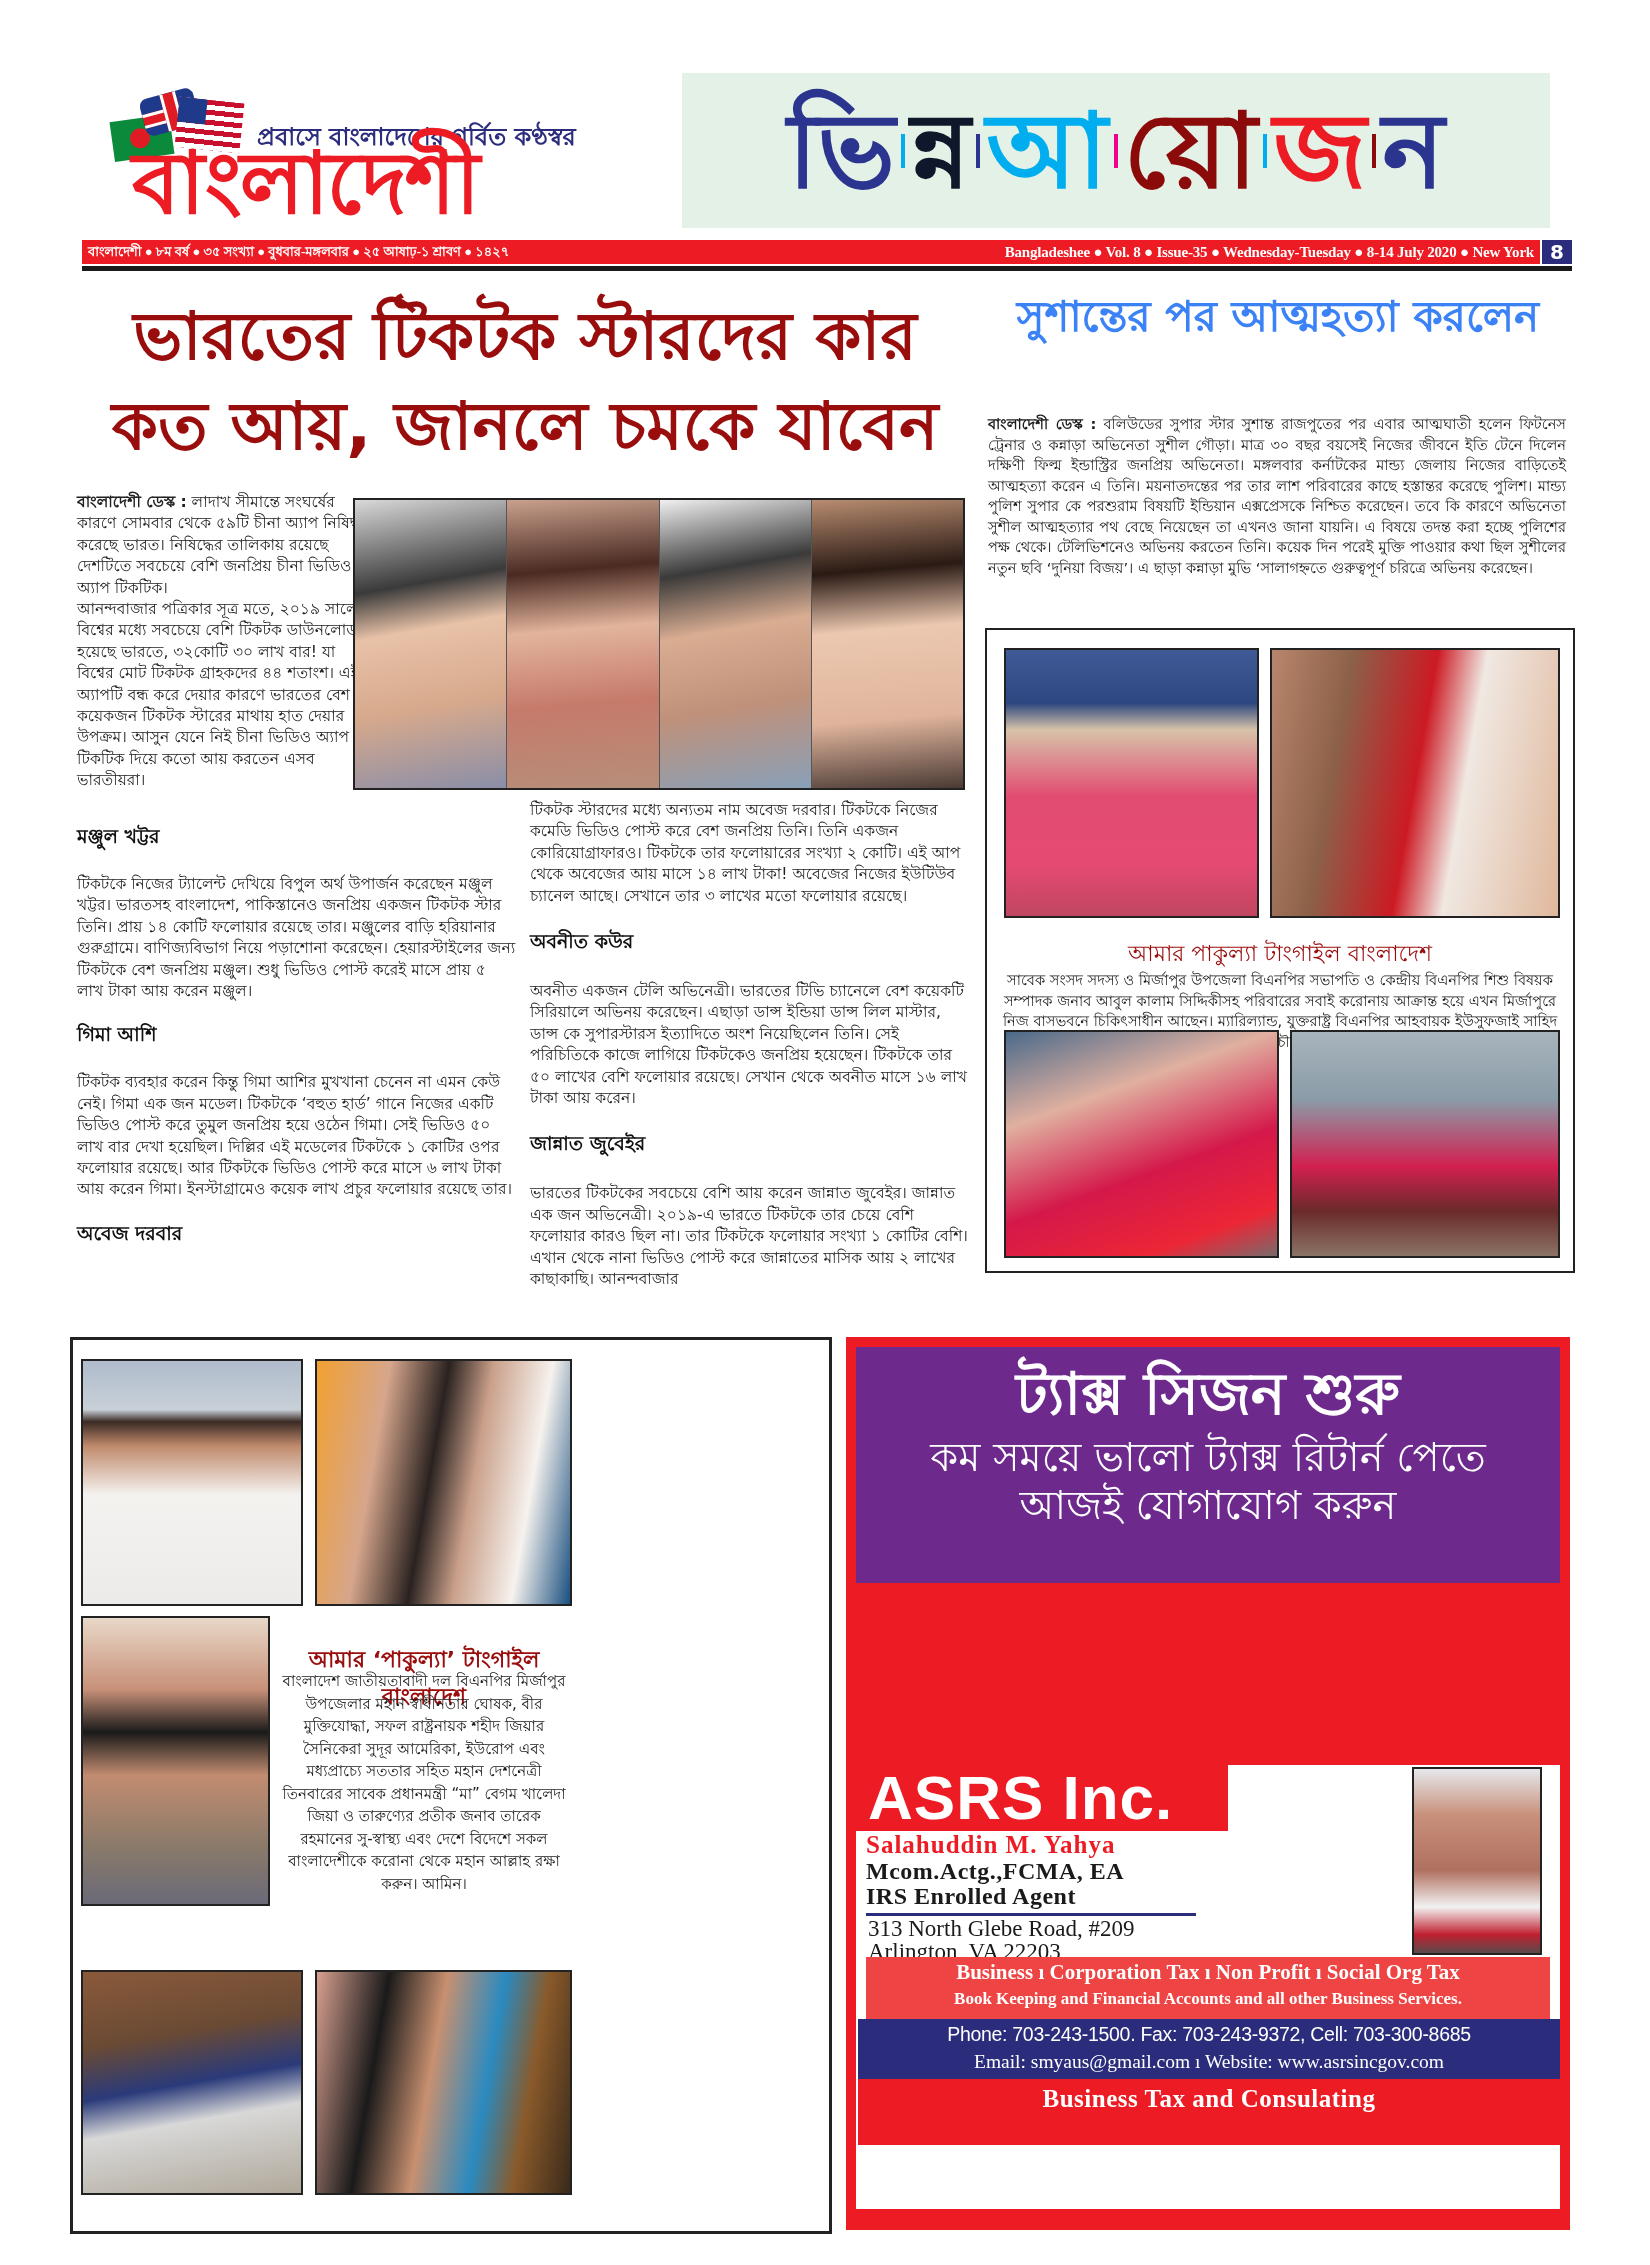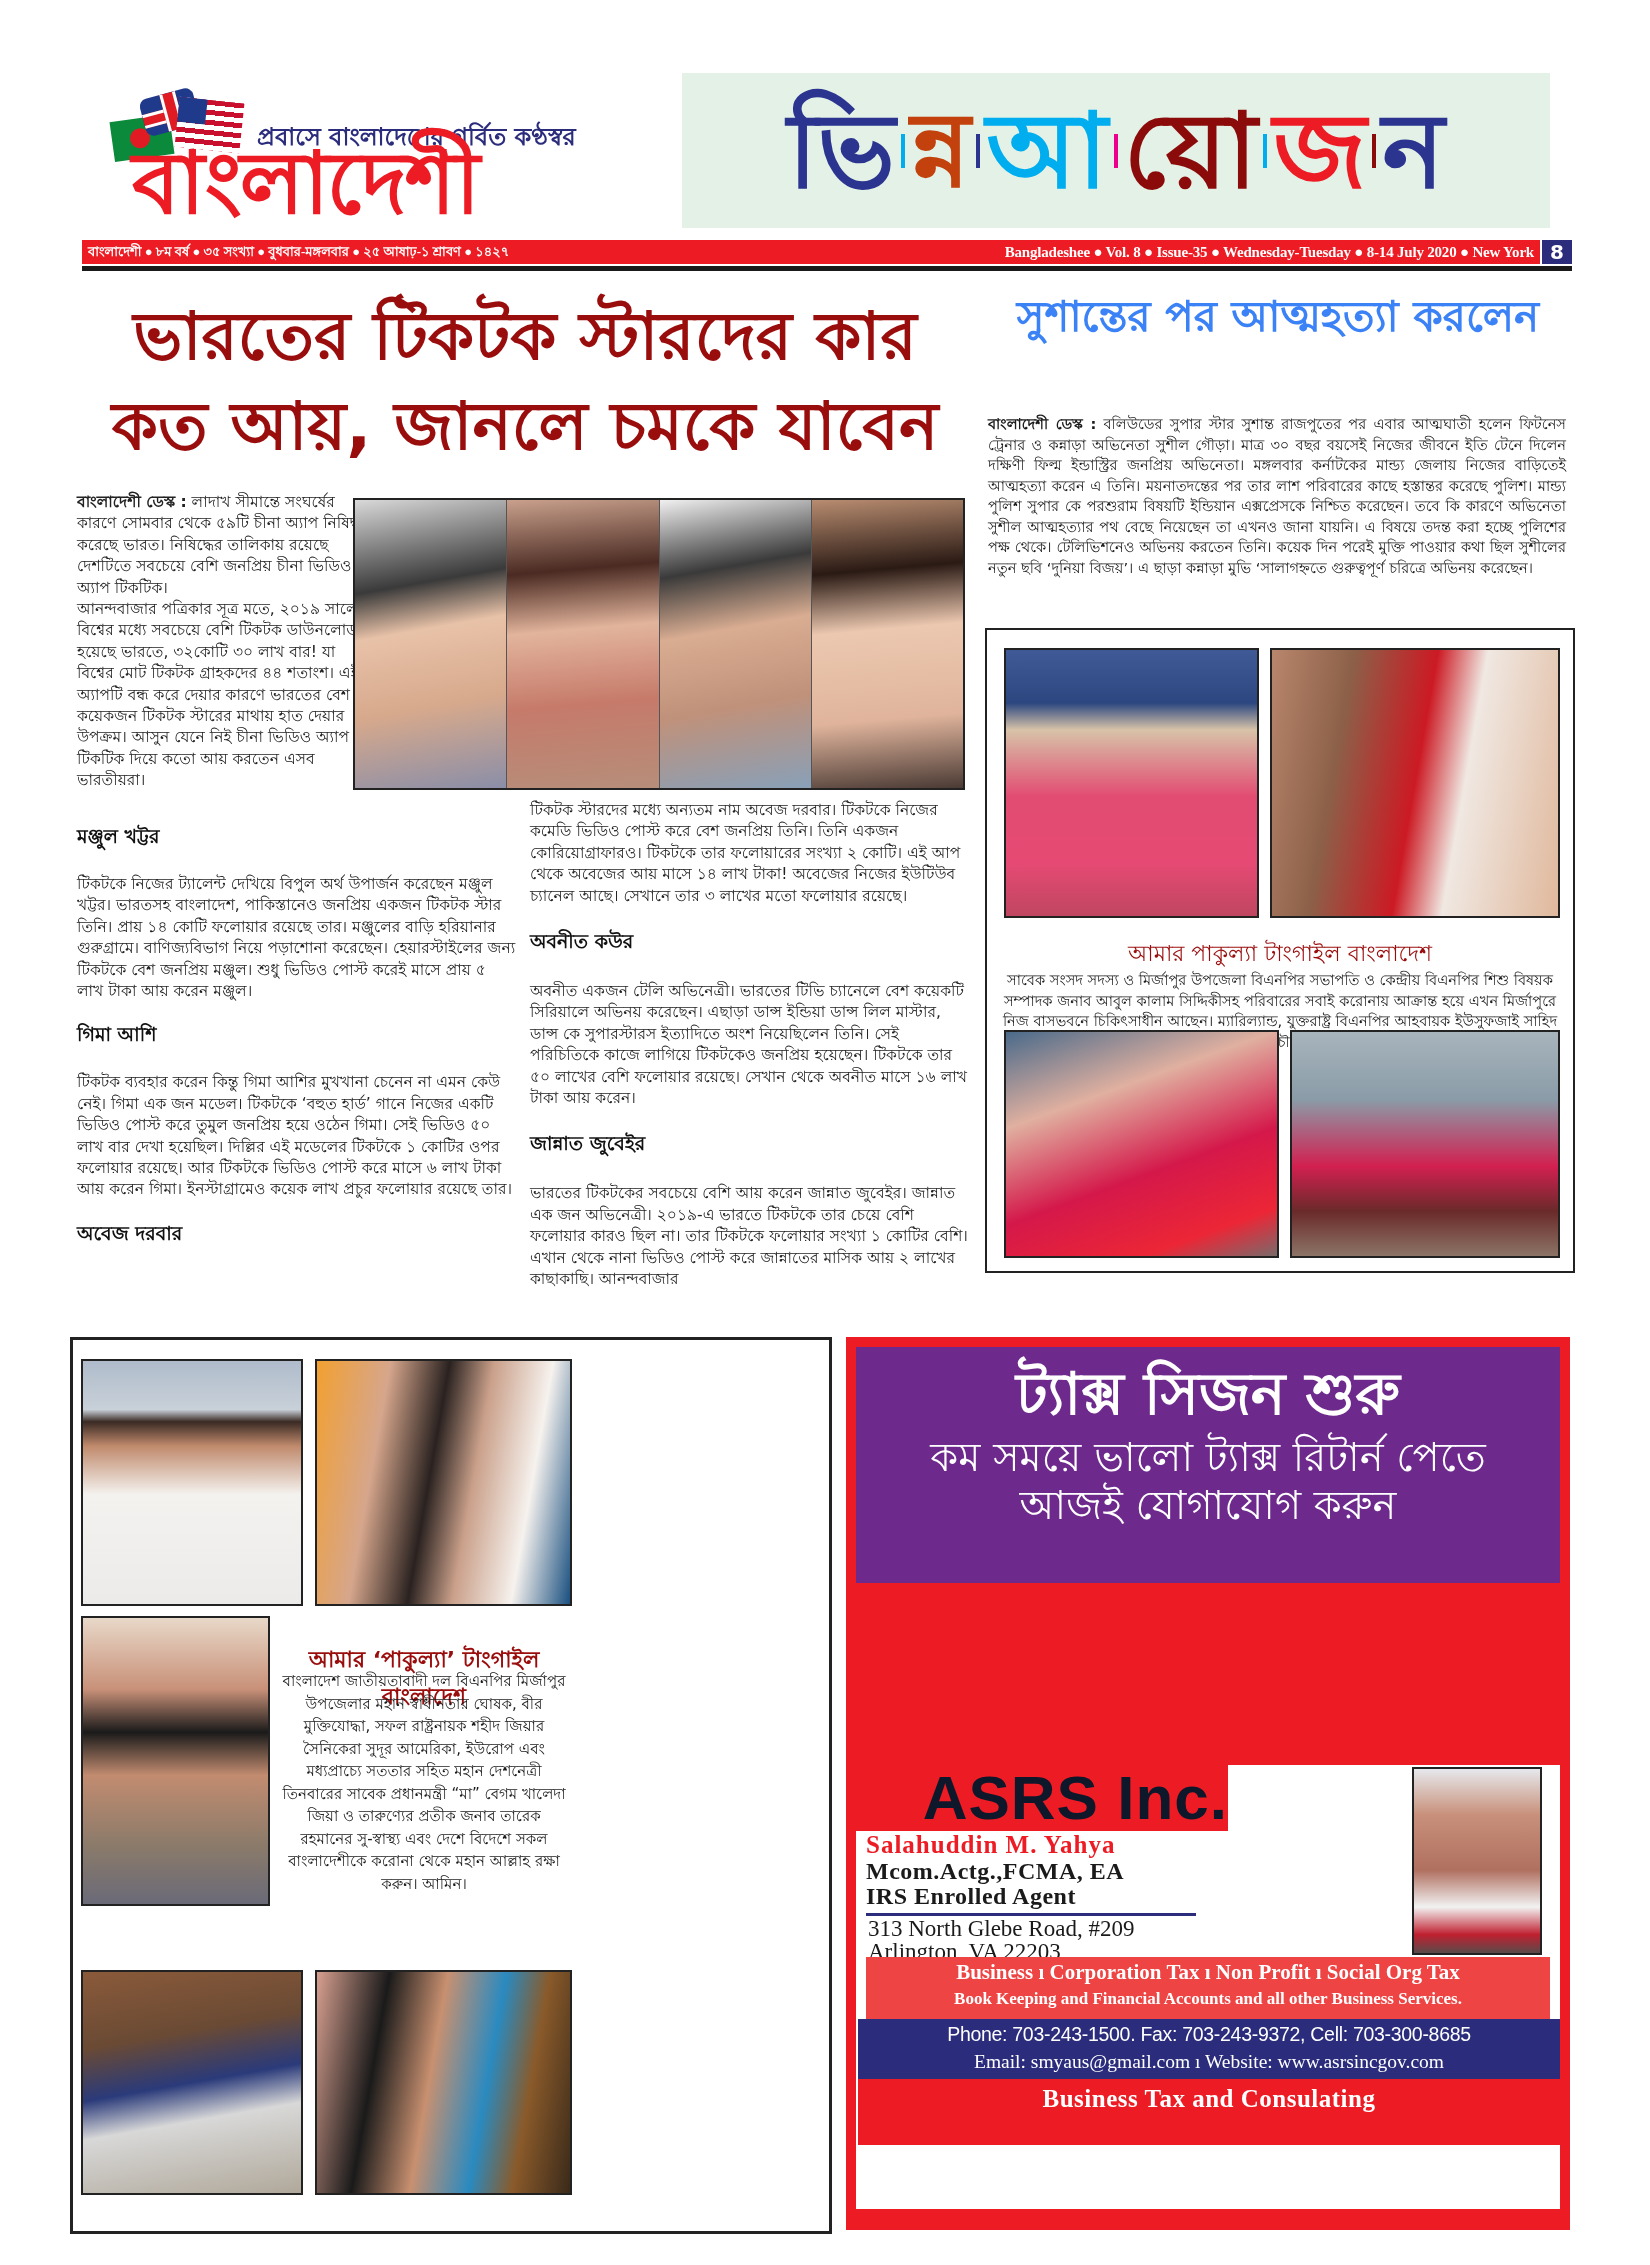--- a/index.html
+++ b/index.html
@@ -76,21 +76,21 @@
   .ad-p-l1 { font-size: 58px; line-height: 78px; margin-top: 8px; font-weight: bold; }
   .ad-p-l2 { font-size: 40px; line-height: 48px; text-align: center; }
   .ad-p-l3 { font-size: 40px; line-height: 48px; }
   .ad-p-l4 { font-size: 30px; line-height: 46px; }
   .ad-blue { position: absolute; left: 10px; top: 246px; width: 704px; height: 166px; background: radial-gradient(ellipse at 45% 50%, #8a4aa0 0%, #4a8ad0 35%, #0aabe6 70%); color: #fff; text-align: center; }
   .ad-b-l1 { font-size: 45px; line-height: 56px; font-weight: bold; }
   .ad-b-l2 { font-size: 45px; line-height: 54px; margin-left: -30px; }
   .ad-b-l3 { font-size: 45px; line-height: 50px; text-align: right; padding-right: 70px; }
 
   .asrs { position: absolute; left: 10px; top: 428px; width: 704px; height: 444px; background: #fff; }
-  .asrs-brand { position: absolute; left: 0; top: 0; width: 372px; height: 66px; background: #ed1c24; color: #0f172a; font-family: "Liberation Sans", sans-serif; font-weight: 900; font-size: 62px; line-height: 66px; padding-left: 12px; letter-spacing: 1px; text-align: right; }
+  .asrs-brand { position: absolute; left: 0; top: 0; width: 372px; height: 66px; background: #ed1c24; color: #ffffff; font-family: "Liberation Sans", sans-serif; font-weight: 900; font-size: 62px; line-height: 66px; padding-left: 12px; letter-spacing: 1px; }
   .asrs-photo { position: absolute; left: 556px; top: 2px; width: 130px; height: 188px; border: 2px solid #222; background: linear-gradient(180deg, #e6e8ec 0%, #c8907a 25%, #b07060 55%, #f2f2f2 75%, #c02030 90%, #5a4a4a 100%); }
   .asrs-name { position: absolute; left: 10px; top: 66px; font-family: "Liberation Serif", serif; font-weight: bold; font-size: 25px; color: #ed1c24; letter-spacing: 1px; }
   .asrs-cred { position: absolute; left: 10px; top: 94px; font-family: "Liberation Serif", serif; font-weight: bold; font-size: 24px; line-height: 25px; color: #1a1a1a; letter-spacing: 0.5px; }
   .asrs-rule { position: absolute; left: 10px; top: 148px; width: 330px; height: 3px; background: #2b2d7c; }
   .asrs-addr { position: absolute; left: 12px; top: 152px; font-family: "Liberation Serif", serif; font-size: 23px; line-height: 23px; color: #1a1a1a; }
   .asrs-services { position: absolute; left: 10px; top: 192px; width: 684px; height: 75px; background: #ef4444; color: #fff; text-align: center; font-family: "Liberation Serif", serif; font-weight: bold; }
   .svc-l1 { font-size: 21px; line-height: 30px; }
   .svc-l2 { font-size: 17px; line-height: 24px; }
   .asrs-contact { position: absolute; left: 2px; top: 254px; width: 702px; height: 60px; background: #2b2d7c; color: #fff; text-align: center; }
   .ct-l1 { font-family: "Liberation Sans", sans-serif; font-weight: normal; font-size: 19.5px; line-height: 30px; letter-spacing: -0.3px; }
@@ -107,21 +107,21 @@
     <div class="flag-us"></div>
   </div>
   <div class="tagline">প্রবাসে বাংলাদেশের গর্বিত কণ্ঠস্বর</div>
   <div class="paper-name">বাংলাদেশী</div>
 </div>
 
 <div class="section-banner">
   <div class="section-title" id="section-title">
       <span style="color: rgb(43, 53, 144);">ভি</span>
       <span class="sep" style="background: rgb(0, 174, 239);"></span>
-      <span style="color: #c2410c; font-family: Liberation Serif, serif;">ন্ন</span>
+      <span style="color: #0f172a;">ন্ন</span>
       <span class="sep" style="background: rgb(43, 53, 144);"></span>
       <span style="color: rgb(0, 174, 239);">আ</span>
       <span class="sep" style="background: rgb(236, 0, 140);"></span>
       <span style="color: rgb(139, 10, 10);">য়ো</span>
       <span class="sep" style="background: rgb(0, 174, 239);"></span>
       <span style="color: rgb(237, 28, 36);">জ</span>
       <span class="sep" style="background: rgb(139, 10, 10);"></span>
       <span style="color: rgb(43, 53, 144);">ন</span>
     </div>
 </div>

